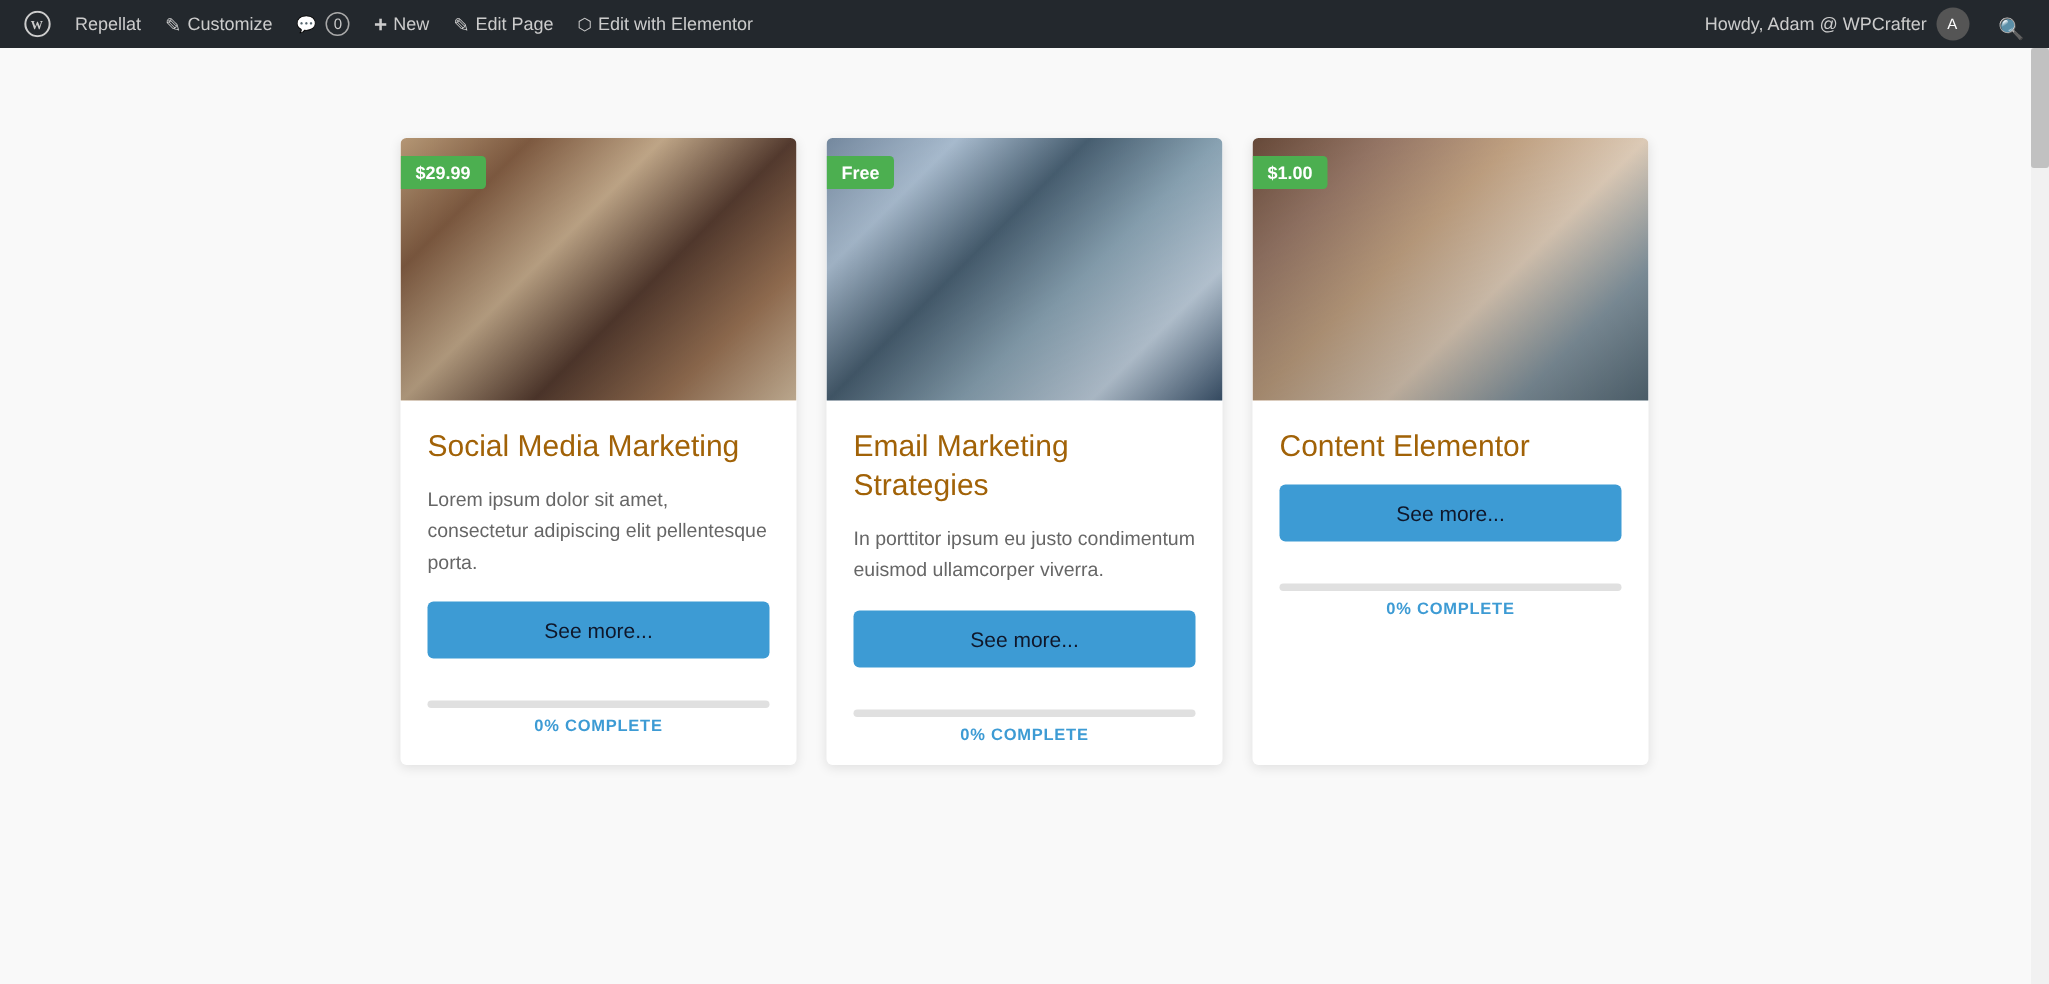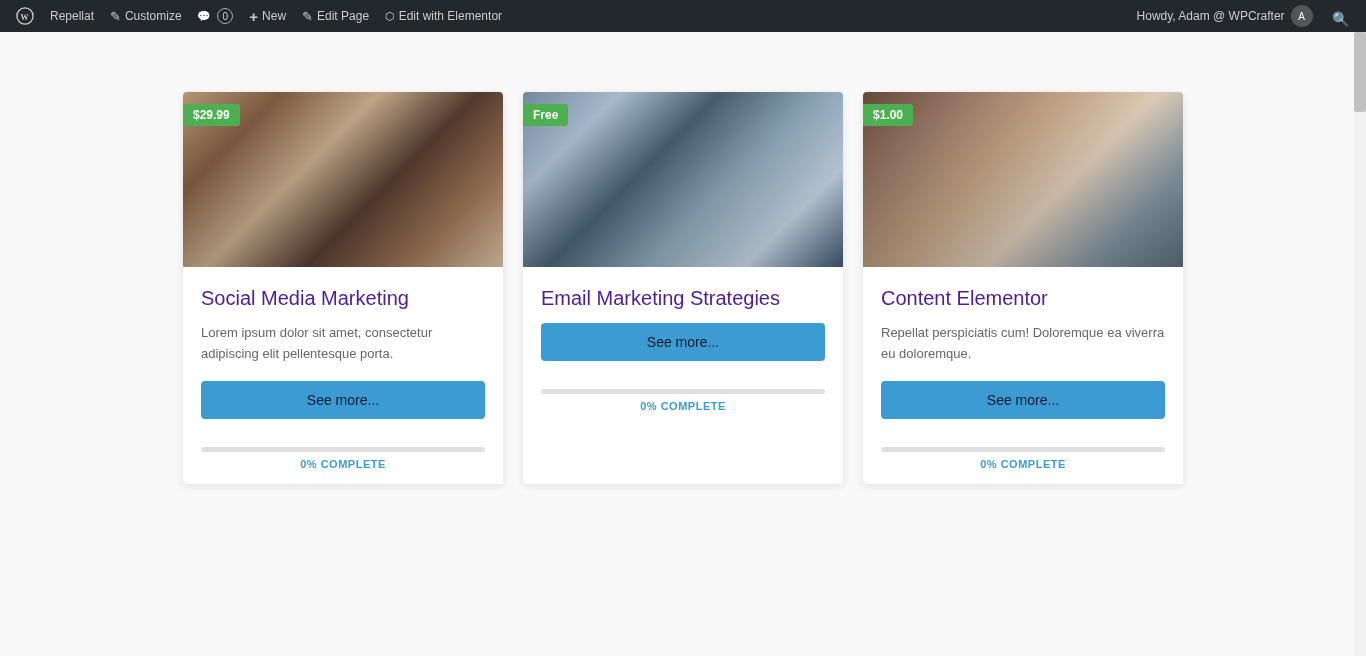--- a/index.html
+++ b/index.html
@@ -75,21 +75,21 @@
       justify-content: center;
       gap: 20px;
       max-width: 1100px;
       margin: 0 auto;
     }
 
     .card {
       background: #fff;
       border-radius: 4px;
       box-shadow: 0 2px 8px rgba(0,0,0,0.1);
-      width: 320px;
+      width: 264px;
       overflow: hidden;
       flex-shrink: 0;
     }
 
     .card-image-wrapper {
       position: relative;
       height: 175px;
       overflow: hidden;
       background: #888;
     }
@@ -140,21 +140,21 @@
       border-radius: 0 3px 3px 0;
     }
 
     .card-body {
       padding: 18px 18px 12px;
     }
 
     .card-title {
       font-size: 20px;
       font-weight: 400;
-      color: #4c1d95;
+      color: #a16207;
       margin-bottom: 12px;
       line-height: 1.3;
     }
 
     .card-desc {
       font-size: 13px;
       color: #666;
       line-height: 1.6;
       margin-bottom: 16px;
     }
@@ -286,37 +286,37 @@
         <div class="complete-label">0% COMPLETE</div>
       </div>
     </div>
 
     <div class="card">
       <div class="card-image-wrapper card-img-2">
         <span class="price-badge">Free</span>
       </div>
       <div class="card-body">
         <h2 class="card-title">Email Marketing Strategies</h2>
+        <p class="card-desc">In porttitor ipsum eu justo condimentum euismod ullamcorper viverra.</p>
         <button class="see-more-btn">See more...</button>
       </div>
       <div class="card-footer">
         <div class="progress-bar-container">
           <div class="progress-bar-fill" style="width:0%"></div>
         </div>
         <div class="complete-label">0% COMPLETE</div>
       </div>
     </div>
 
     <div class="card">
       <div class="card-image-wrapper card-img-3">
         <span class="price-badge">$1.00</span>
       </div>
       <div class="card-body">
         <h2 class="card-title">Content Elementor</h2>
-        <p class="card-desc">Repellat perspiciatis cum! Doloremque ea viverra eu doloremque.</p>
         <button class="see-more-btn">See more...</button>
       </div>
       <div class="card-footer">
         <div class="progress-bar-container">
           <div class="progress-bar-fill" style="width:0%"></div>
         </div>
         <div class="complete-label">0% COMPLETE</div>
       </div>
     </div>
 

